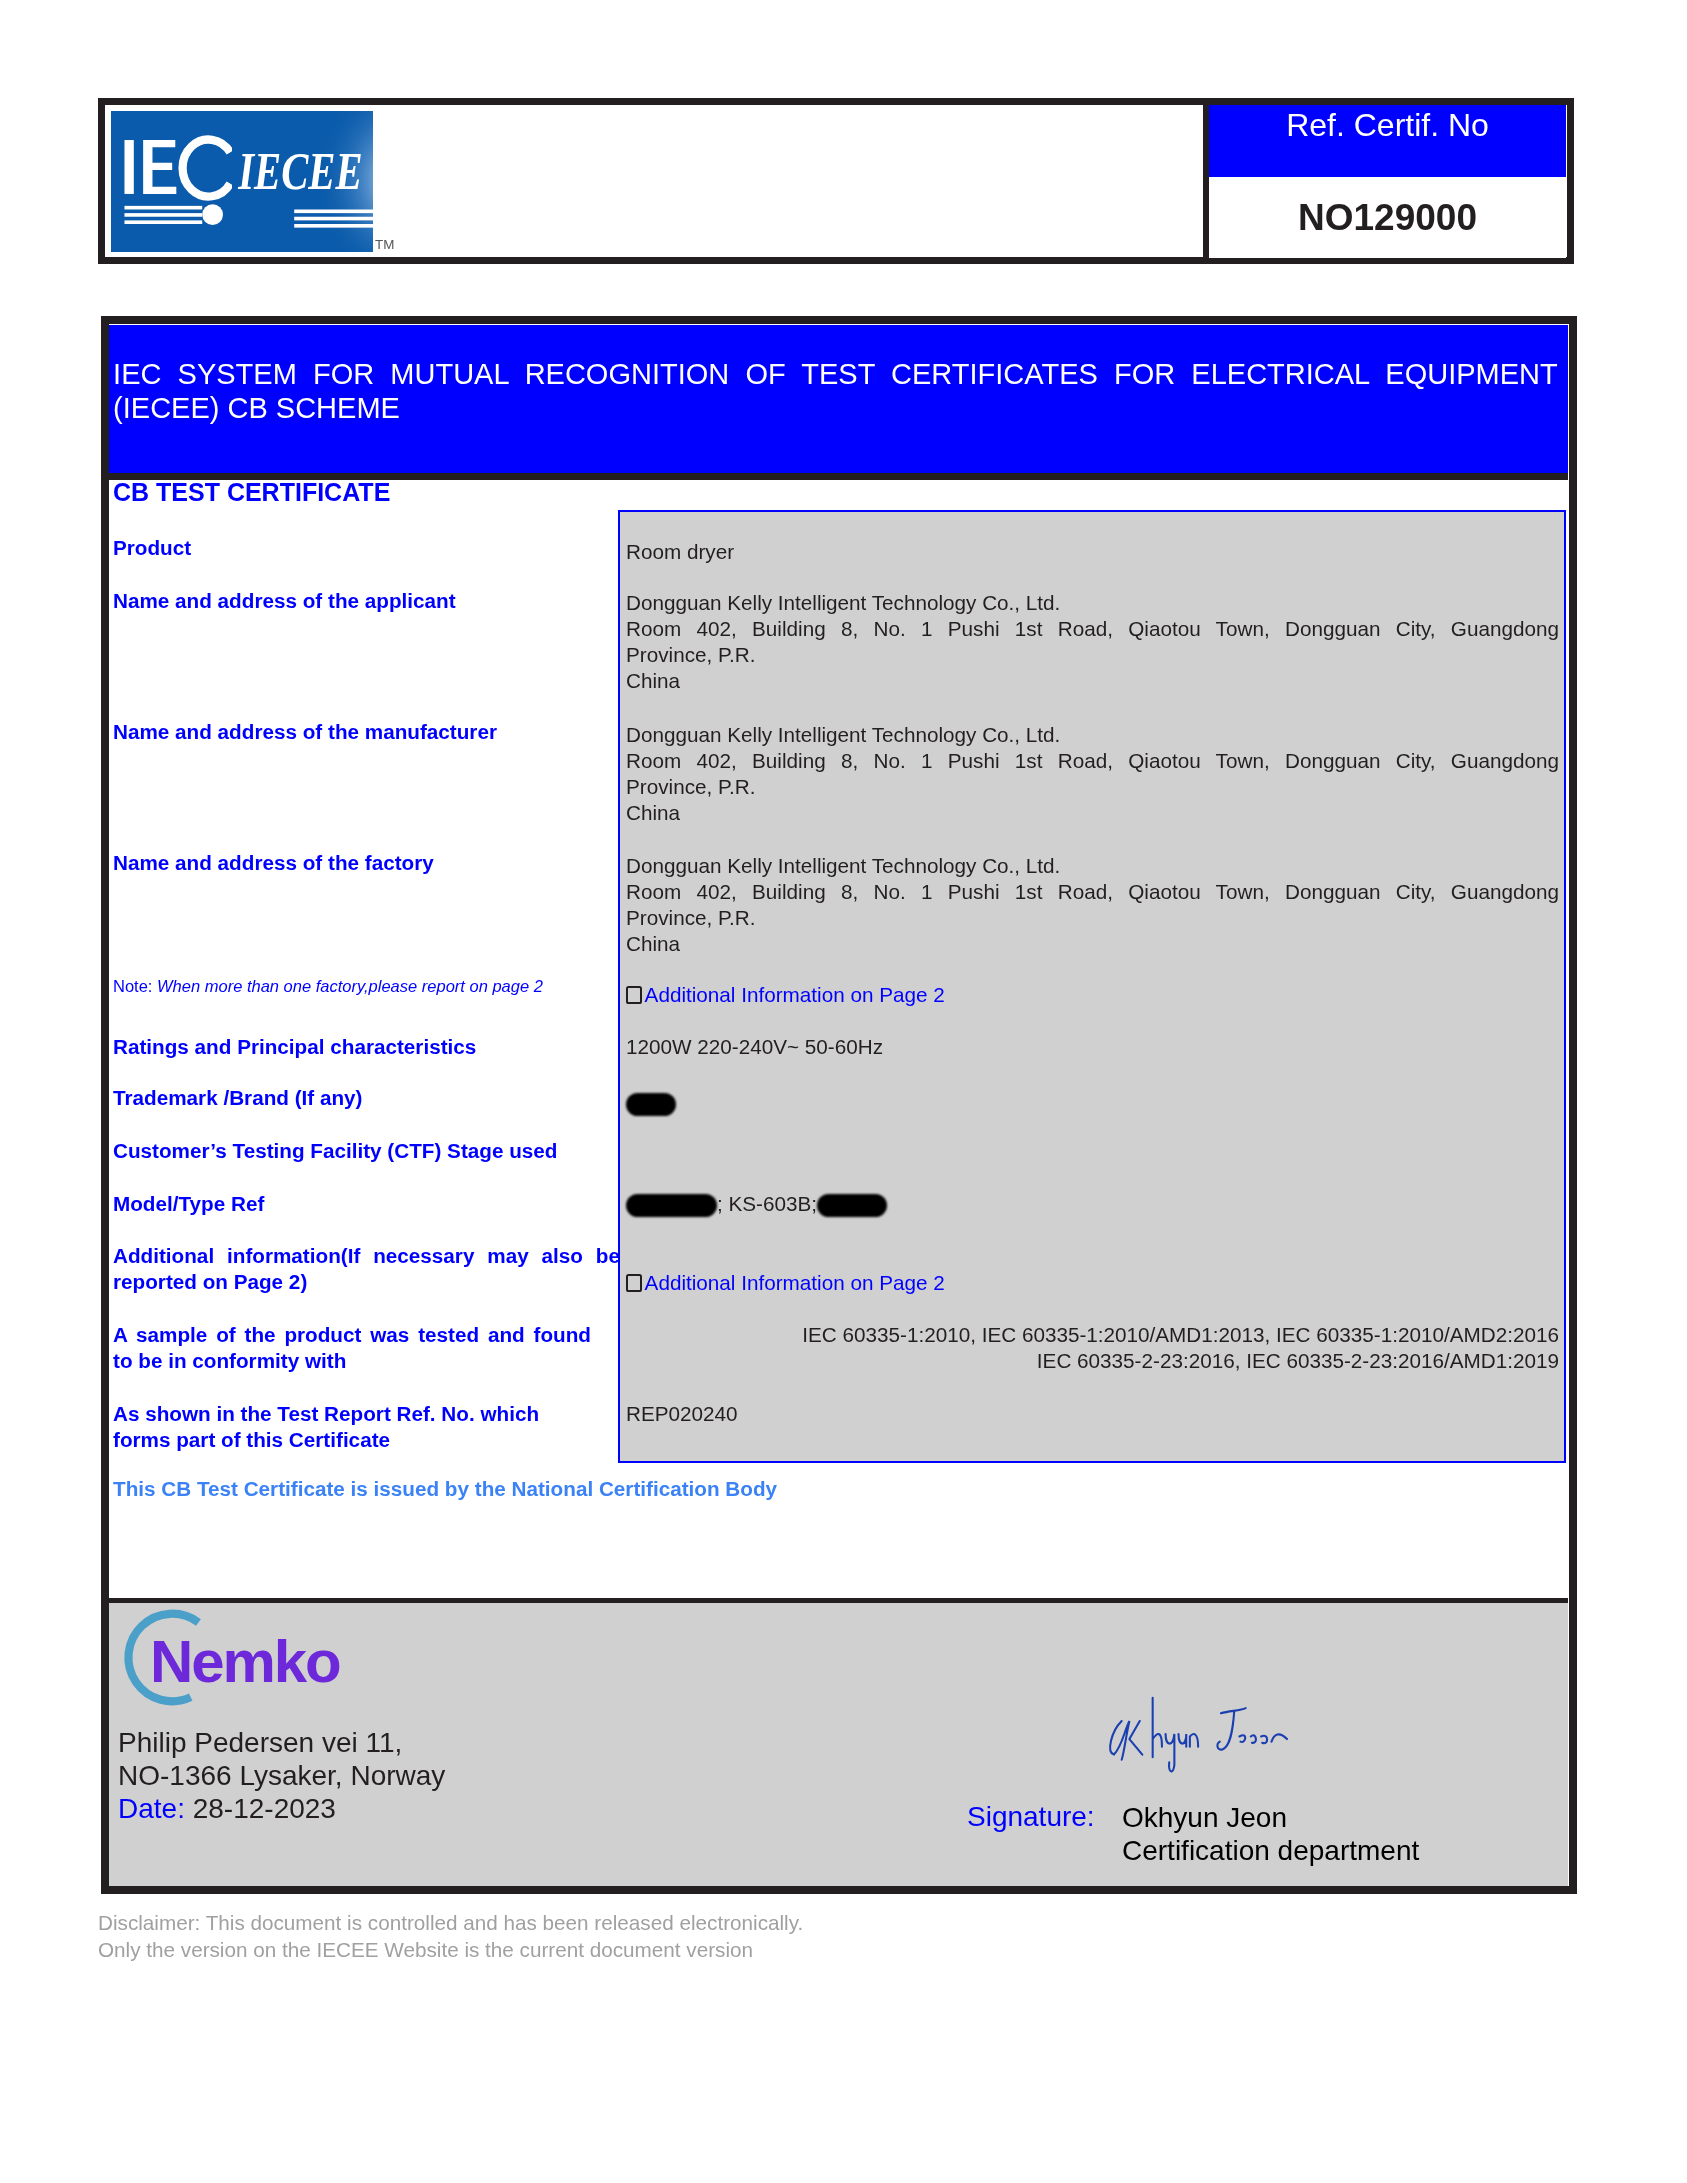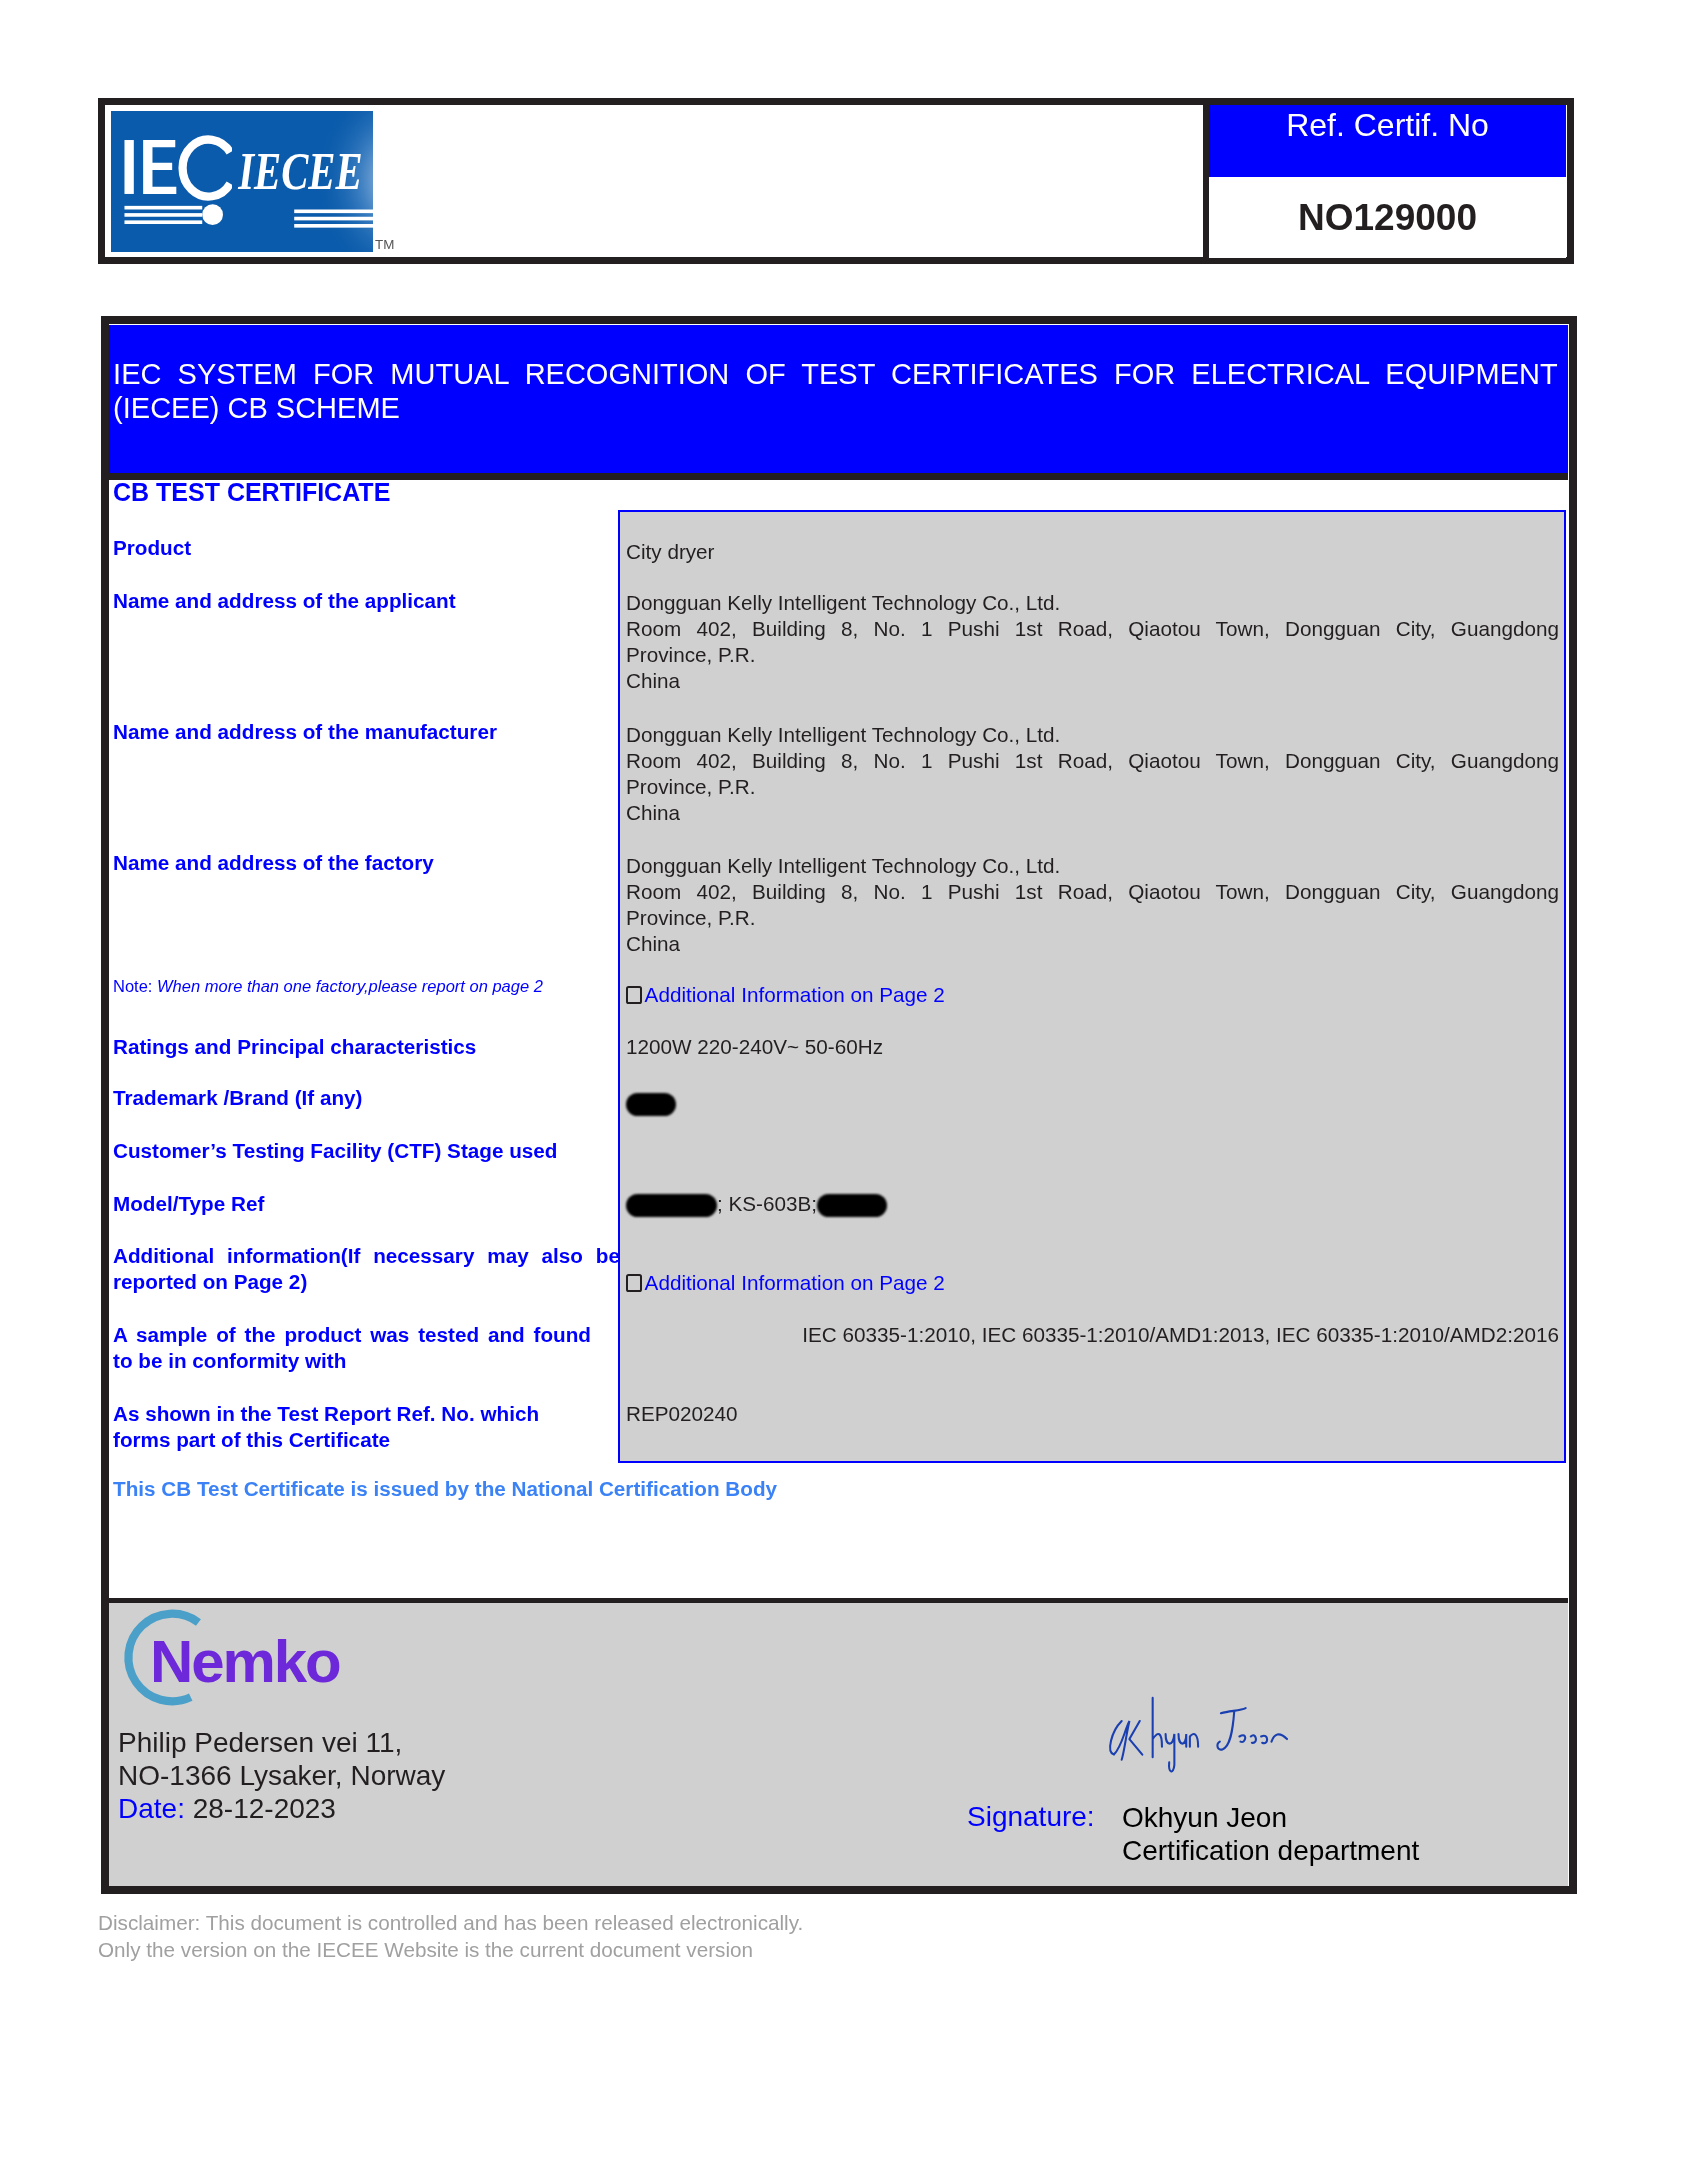--- a/index.html
+++ b/index.html
@@ -87,21 +87,21 @@
 <div class="abs ref-bottom">NO129000</div>
 
 <div class="abs main"></div>
 <div class="abs band">IEC SYSTEM FOR MUTUAL RECOGNITION OF TEST CERTIFICATES FOR ELECTRICAL EQUIPMENT (IECEE) CB SCHEME</div>
 <div class="abs band-sep"></div>
 <div class="abs cb-title">CB TEST CERTIFICATE</div>
 
 <div class="abs values-box"></div>
 
 <div class="abs lbl" style="top:535px;">Product</div>
-<div class="abs val" style="top:539px;">City dryer</div>
+<div class="abs val" style="top:539px;">Room dryer</div>
 
 <div class="abs lbl" style="top:588px;">Name and address of the applicant</div>
 <div class="abs val" style="top:590px;">
   <span style="display:block">Dongguan Kelly Intelligent Technology Co., Ltd.</span>
   <span class="just">Room 402, Building 8, No. 1 Pushi 1st Road, Qiaotou Town, Dongguan City, Guangdong</span>
   <span style="display:block">Province, P.R.</span>
   <span style="display:block">China</span>
 </div>
 
 <div class="abs lbl" style="top:719px;">Name and address of the manufacturer</div>
@@ -154,20 +154,21 @@
   <span class="chk"></span>
   <span>Additional Information on Page 2</span>
 </div>
 
 <div class="abs lbl" style="top:1322px;">
   <span style="display:block;text-align:justify;text-align-last:justify;width:478px;">A sample of the product was tested and found</span>
   <span style="display:block">to be in conformity with</span>
 </div>
 <div class="abs val" style="top:1322px;text-align:right;">
   <span style="display:block">IEC 60335-1:2010, IEC 60335-1:2010/AMD1:2013, IEC 60335-1:2010/AMD2:2016</span>
+  <span style="display:block">IEC 60335-2-23:2016, IEC 60335-2-23:2016/AMD1:2019</span>
 </div>
 
 <div class="abs lbl" style="top:1401px;">
   <span style="display:block">As shown in the Test Report Ref. No. which</span>
   <span style="display:block">forms part of this Certificate</span>
 </div>
 <div class="abs val" style="top:1401px;">REP020240</div>
 
 <div class="abs issued">This CB Test Certificate is issued by the National Certification Body</div>
 

